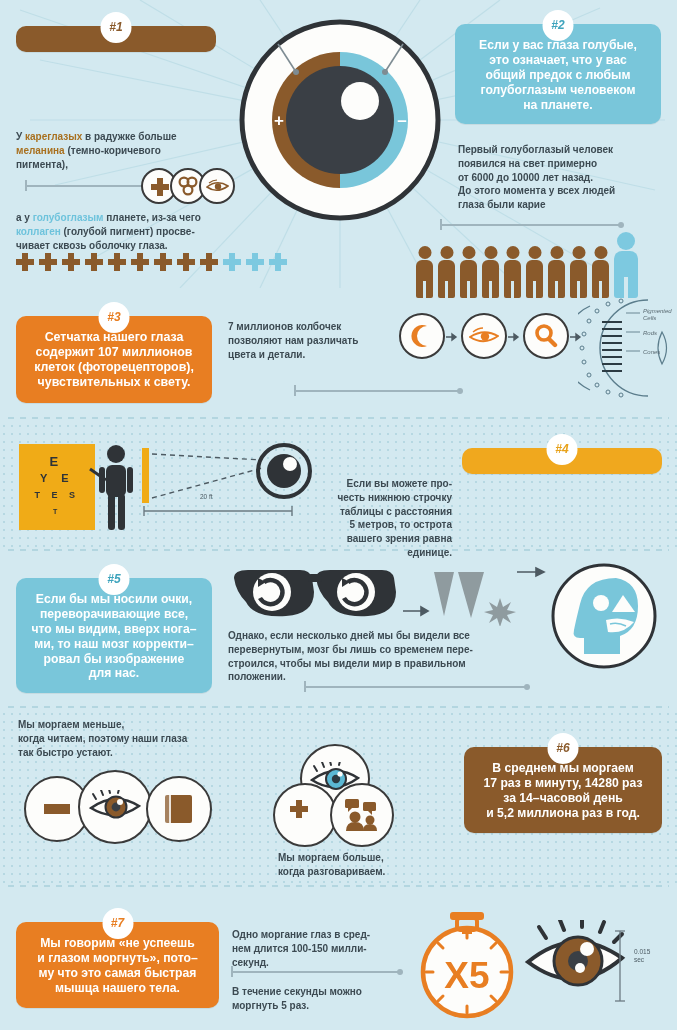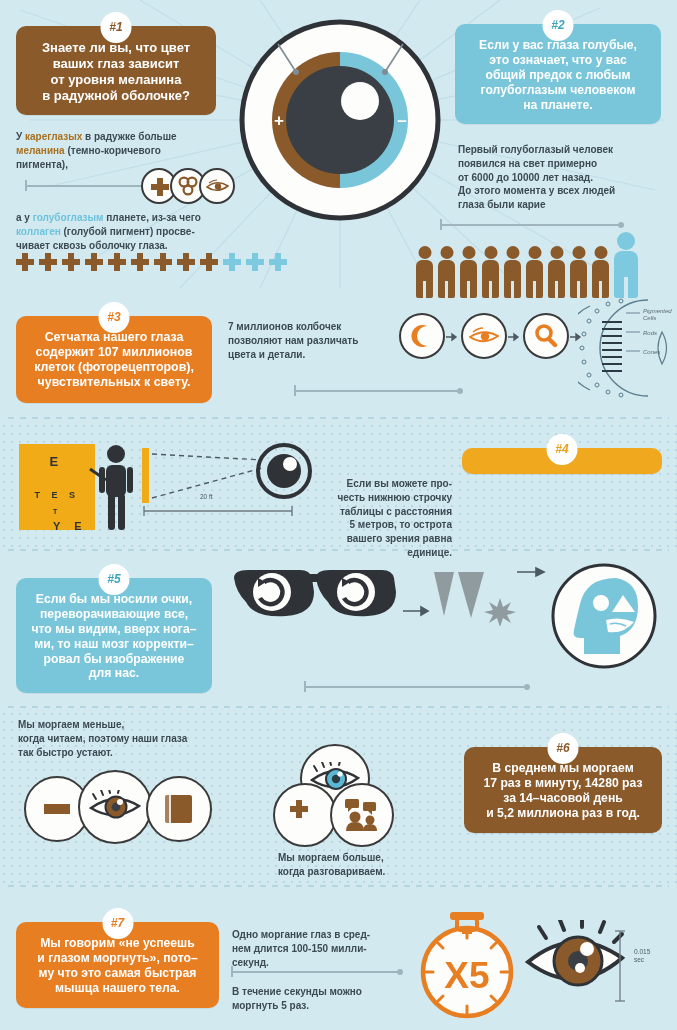--- a/index.html
+++ b/index.html
@@ -172,24 +172,20 @@
     <g stroke="#7e8c93" stroke-width="1.6" fill="none">
       <line x1="58" y1="54" x2="40" y2="26"></line>
         <circle cx="58" cy="54" r="3" fill="#7e8c93" stroke="none"></circle>
       <line x1="147" y1="54" x2="165" y2="26"></line>
         <circle cx="147" cy="54" r="3" fill="#7e8c93" stroke="none"></circle>
     </g>
   </svg>
 
   <div class="callout c-brown" style="left:16px;top:26px;width:200px;font-size:13px;">
     <span class="badge b-brown">#1</span>
-    <span class="txt">Знаете ли вы, что цвет
-ваших глаз зависит
-от уровня меланина
-в радужной оболочке?</span>
   </div>
 
   <div class="body-text" id="s1p1" style="left:16px;top:130px;width:215px;"><span>У </span><span class="hl-brown">кареглазых</span><span> в радужке больше
 </span><span class="hl-brown">меланина</span><span> (темно-коричевого
 пигмента),</span></div>
 
   <div class="rule left-dot" style="left:26px;top:185px;width:130px;"></div>
 
   <div class="chip" style="left:141px;top:168px;width:36px;height:36px;">
     <span class="plus p-brown" style="width:17px;height:17px;"></span>
@@ -367,21 +363,21 @@
     <path d="M84 36 Q93 52 84 68 Q76 52 84 36 Z" fill="none" stroke="#5b7d8c" stroke-width="1.2"></path>
   </svg>
   <div class="tiny" style="left:643px;top:308px;line-height:1.15;white-space:pre-line;">Pigmented
 Cells</div>
   <div class="tiny" style="left:643px;top:330px;">Rods</div>
   <div class="tiny" style="left:643px;top:349px;">Cones</div>
 
   <div style="position:absolute;left:19px;top:444px;width:76px;height:86px;background:#f0ab17;">
     <div id="chartRows" style="position:absolute;inset:0;">
         <div style="position: absolute; left: 0px; right: 0px; top: 10px; text-align: center; font-size: 13px; font-weight: bold; color: rgb(47, 51, 55); letter-spacing: 6.5px;">E</div>
-        <div style="position: absolute; left: 0px; right: 8px; top: 28px; text-align: right; font-size: 11px; font-weight: bold; color: rgb(47, 51, 55); letter-spacing: 5.5px; margin-top: 48px;">Y E</div>
+        <div style="position: absolute; left: 0px; right: 0px; top: 28px; text-align: center; font-size: 11px; font-weight: bold; color: rgb(47, 51, 55); letter-spacing: 5.5px;">Y E</div>
         <div style="position: absolute; left: 0px; right: 0px; top: 46px; text-align: center; font-size: 9px; font-weight: bold; color: rgb(47, 51, 55); letter-spacing: 4.5px;">T E S</div>
         <div style="position: absolute; left: 0px; right: 0px; top: 64px; text-align: center; font-size: 7px; font-weight: bold; color: rgb(47, 51, 55); letter-spacing: 3.5px;">T</div>
       </div>
   </div>
 
   <svg style="position:absolute;left:88px;top:444px;" width="48" height="90">
     <circle cx="28" cy="10" r="9" fill="#2f3337"></circle>
     <rect x="18" y="21" width="20" height="32" rx="6" fill="#2f3337"></rect>
     <rect x="20" y="50" width="7" height="36" rx="3" fill="#2f3337"></rect>
     <rect x="30" y="50" width="7" height="36" rx="3" fill="#2f3337"></rect>
@@ -469,20 +465,24 @@
     <circle cx="54" cy="54" r="51" fill="#fdfdfb" stroke="#2f3337" stroke-width="3"></circle>
     <path d="M66 16 Q36 16 30 42 Q26 58 24 68 Q22 76 30 76 L34 76 L34 92 L70 92 L70 74 Q88 68 88 44 Q88 20 66 16 Z" fill="#79c6da"></path>
     <circle cx="51" cy="41" r="8" fill="#fdfdfb"></circle>
     <path d="M62 50 L73 33 L85 50 Z" fill="#fdfdfb"></path>
     <path d="M56 58 Q70 54 84 60 Q74 72 58 70 Z" fill="#fdfdfb"></path>
     <g stroke="#79c6da" stroke-width="1.5" fill="none">
       <path d="M60 62 Q68 60 76 64"></path>
     </g>
   </svg>
 
+  <div class="body-text" style="left:228px;top:629px;width:325px;">Однако, если несколько дней мы бы видели все
+перевернутым, мозг бы лишь со временем пере-
+строился, чтобы мы видели мир в правильном
+положении.</div>
   <div class="rule left-dot" style="left:305px;top:686px;width:222px;"></div>
 
   <div class="body-text" style="left:18px;top:718px;width:245px;">Мы моргаем меньше,
 когда читаем, поэтому наши глаза
 так быстро устают.</div>
 
   <div class="chip thin" style="left:24px;top:776px;width:66px;height:66px;">
     <div style="width:26px;height:10px;background:#8a5a2b;"></div>
   </div>
   <div class="chip thin" style="left:78px;top:770px;width:74px;height:74px;background:#fdfdfb;">

